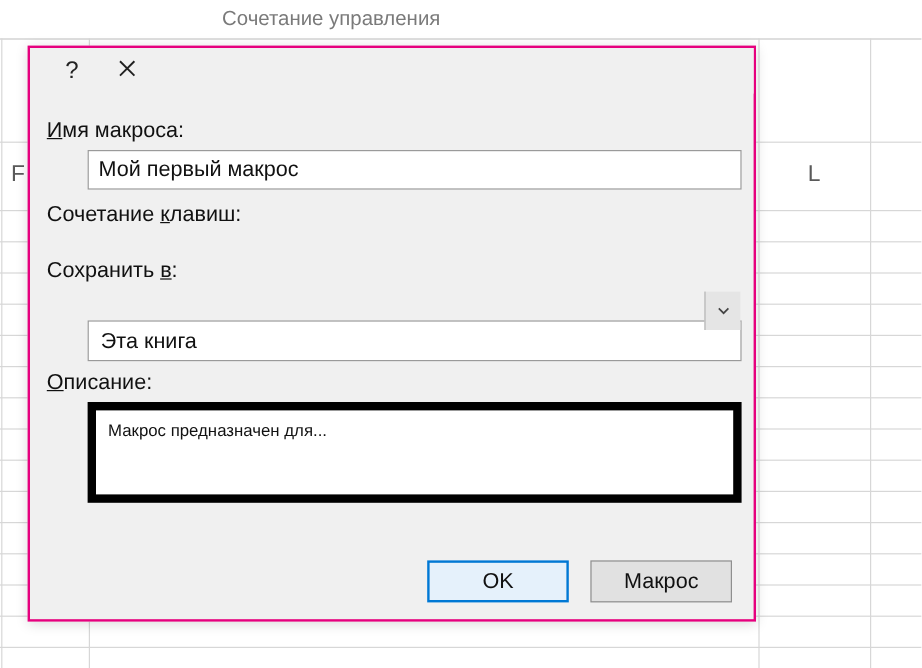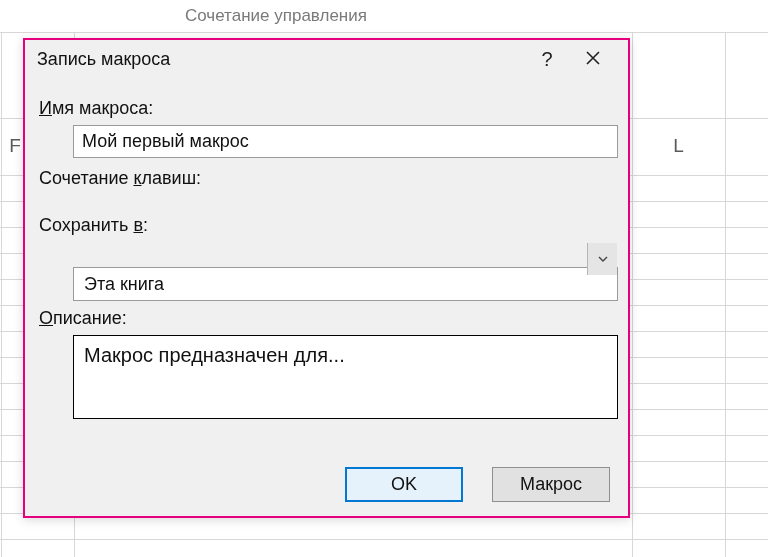--- a/index.html
+++ b/index.html
@@ -139,32 +139,32 @@
     background: #e5e5e5;
     border-left: 1px solid #b5b5b5;
     display: flex; align-items: center; justify-content: center;
     pointer-events: none;
   }
   .store-select-wrap .chev svg { width: 12px; height: 12px; }
   .desc {
     margin-left: 34px;
     width: 545px;
     height: 84px;
-    border: 1px solid #000000;
+    border: 7px solid #000000;
     background: #fff;
     padding: 8px 10px;
-    font-size: 20px;
+    font-size: 14px;
     font-family: inherit;
     color: #111;
     resize: none;
   }
   .buttons {
     position: absolute;
     bottom: 14px; right: 18px;
-    display: flex; gap: 29px;
+    display: flex; gap: 18px;
   }
   .btn {
     width: 118px; height: 35px;
     font-size: 18px;
     font-family: inherit;
     background: #e1e1e1;
     border: 1px solid #8f8f8f;
     color: #111;
     cursor: pointer;
   }
@@ -206,21 +206,20 @@
     <div class="hline" style="top:507px"></div>
 
   </div>
 
   <div class="colhdr" style="left:-22px;width:74px">F</div>
   <div class="colhdr" style="left:632px;width:93px">L</div>
 </div>
 
 <div class="dialog">
   <div class="titlebar">
-    <div class="title">Запись макроса</div>
     <div class="help">?</div>
     <div class="close">
       <span>
         <svg viewBox="0 0 16 16">
             <path d="M2 2 L14 14 M14 2 L2 14" stroke="#222" stroke-width="1.6" fill="none"></path>
           </svg>
       </span>
     </div>
   </div>
 

